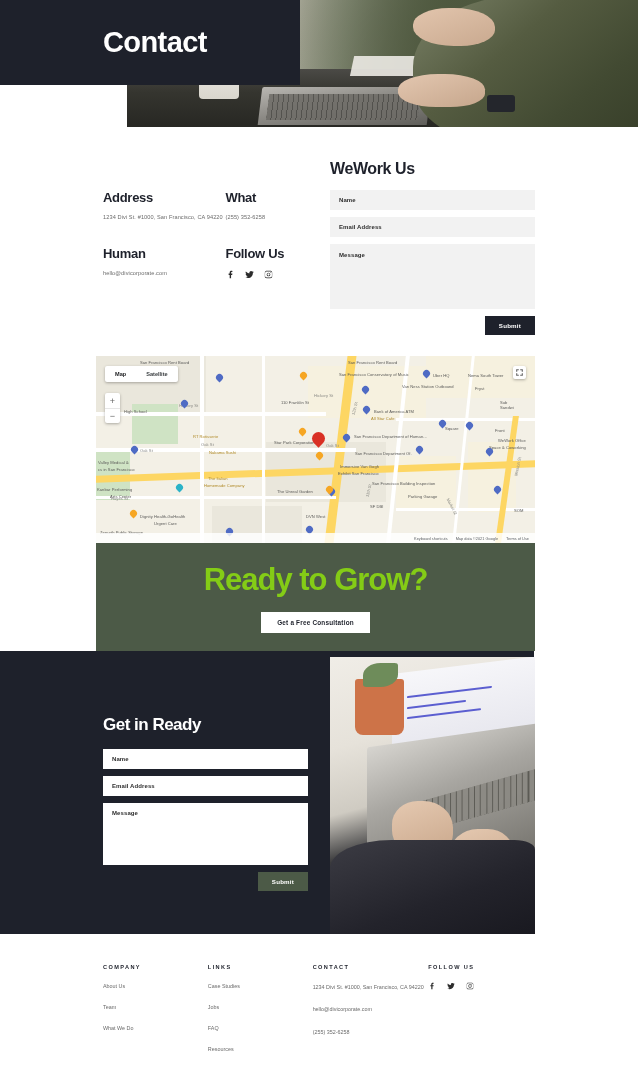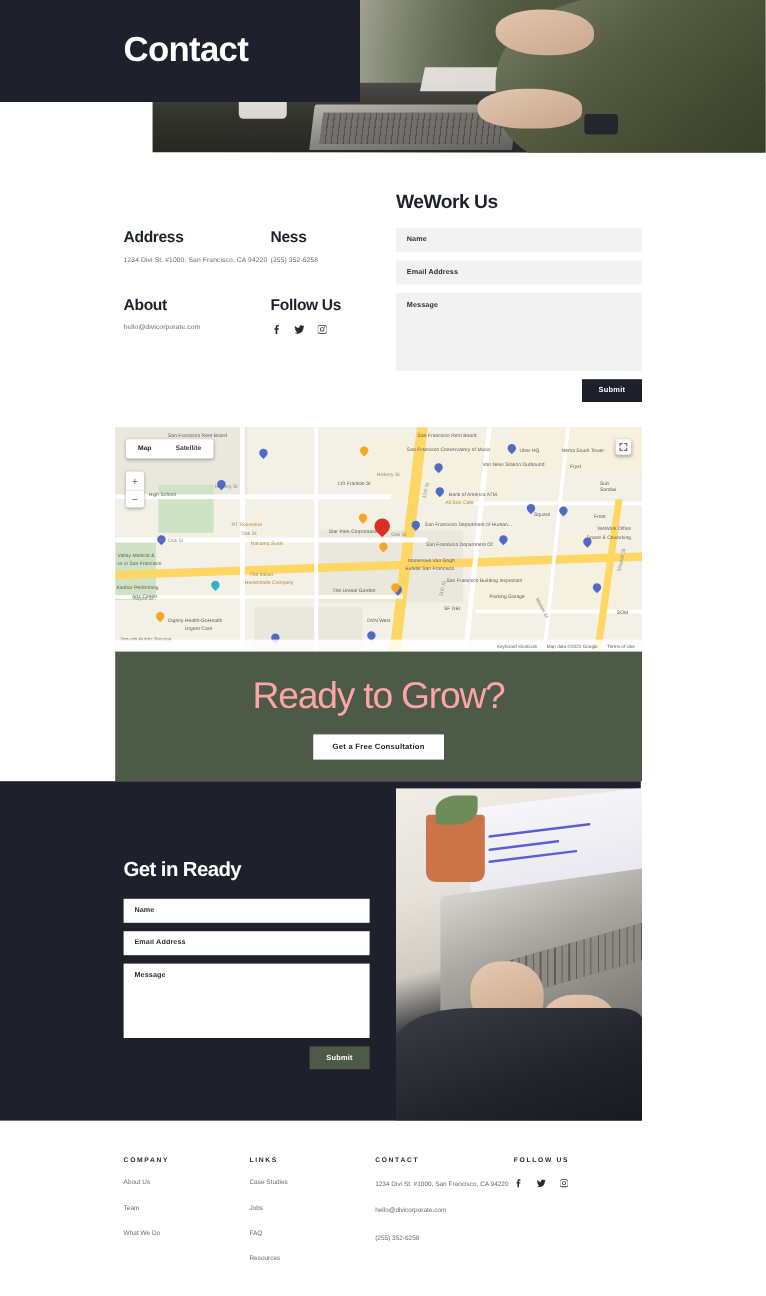--- a/index.html
+++ b/index.html
@@ -150,21 +150,21 @@
     justify-content:flex-end; gap:8px; padding-right:6px;
   }
   .map-foot span { font-size:3.9px; color:#5f6368; white-space:nowrap; }
 
   
   .cta {
     position:absolute; left:96px; top:543px; width:439px; height:108px;
     background:#4c5a47; display:flex; flex-direction:column;
     align-items:center; justify-content:center;
   }
-  .cta h2 { color:#fca5a5; font-size:31px; font-weight:400; letter-spacing:-1px; }
+  .cta h2 { color:#84cc16; font-size:31px; font-weight:700; letter-spacing:-1px; }
   .cta-btn {
     margin-top:14px; background:#fff; color:#1e212b; border:none; cursor:pointer;
     font-family:"Liberation Sans", sans-serif; font-size:6.4px; font-weight:700;
     padding:7px 16px; letter-spacing:.2px;
   }
 
   
   .git { position:absolute; left:0; top:651px; width:534px; height:283px; background:#1e212b; }
   .git-inner { position:absolute; left:103px; top:64px; width:205px; }
   .git-title { color:#fff; font-size:17px; font-weight:700; letter-spacing:-.5px; margin-bottom:14px; }
@@ -259,25 +259,25 @@
     <div class="hero-title-box">
       <h1 class="hero-title">Contact</h1>
     </div>
   </div>
 
   <div class="ci-wrap">
     <div class="ci-grid">
       <div class="ci-col">
         <div class="ci-h">Address</div>
         <div class="ci-t">1234 Divi St. #1000, San Francisco, CA 94220</div>
-        <div class="ci-h second">About</div>
+        <div class="ci-h second">Human</div>
         <div class="ci-t">hello@divicorporate.com</div>
       </div>
       <div class="ci-col">
-        <div class="ci-h">Ness</div>
+        <div class="ci-h">What</div>
         <div class="ci-t">(255) 352-6258</div>
         <div class="ci-h second">Follow Us</div>
         <div class="social-row">
           <a class="soc" href="#">
             <svg viewBox="0 0 24 24">
                 <path d="M13.5 22v-9h3l.5-3.5h-3.5V7.3c0-1 .3-1.7 1.8-1.7H17V2.4C16.7 2.4 15.6 2.3 14.3 2.3c-2.7 0-4.5 1.6-4.5 4.6v2.6H7V13h2.8v9z"></path>
               </svg>
           </a>
           <a class="soc" href="#">
             <svg viewBox="0 0 24 24">

